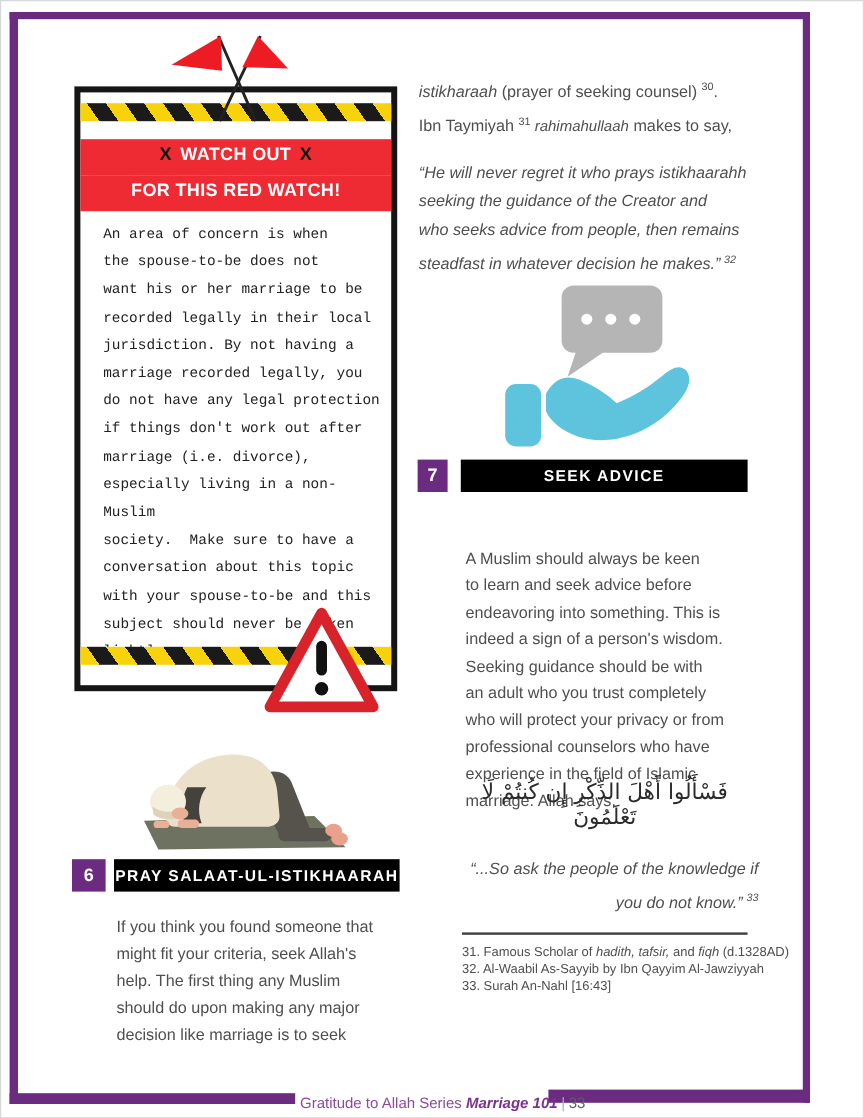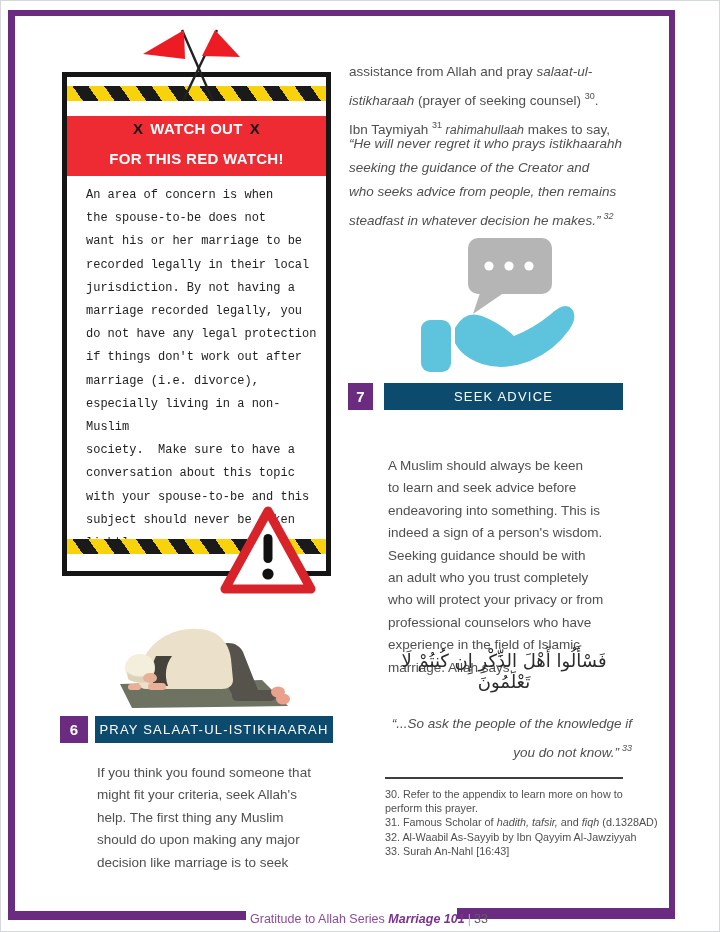--- a/index.html
+++ b/index.html
@@ -39,21 +39,21 @@
   .rt-para{left:349px;top:60px;width:292px;font-size:13.5px;line-height:24px;color:#4f4f4f;}
   .rt-quote{left:349px;top:132px;width:292px;font-size:13.5px;line-height:24px;
      color:#4f4f4f;font-style:italic;}
   .ital{font-style:italic;}
   sup{font-size:9px;color:#4f4f4f;}
   .rahim{font-style:italic;font-size:12.5px;}
 
   
   .numbox{background:#6b2b81;color:#fff;font-weight:bold;font-size:15px;
      text-align:center;line-height:27px;height:27px;}
-  .secbar{background:#0c4a6e;color:#fff;font-weight:normal;font-size:13px;height:27px;
+  .secbar{background:#000000;color:#fff;font-weight:bold;font-size:13px;height:27px;
      line-height:27px;text-align:center;letter-spacing:1.2px;}
   .s6num{left:60px;top:716px;width:28px;}
   .s6bar{left:95px;top:716px;width:238px;}
   .s6body{left:97px;top:762px;width:245px;}
   .s7num{left:348px;top:383px;width:25px;}
   .s7bar{left:384px;top:383px;width:239px;}
   .s7body{left:388px;top:425px;width:252px;margin-top:30px;}
 
   .arabic{left:385px;top:650px;width:238px;text-align:center;direction:rtl;
      font-family:"DejaVu Sans",sans-serif;font-size:18px;color:#2b2b2b;}
@@ -129,21 +129,20 @@
 
   <div class="abs numbox s6num">6</div>
   <div class="abs secbar s6bar">PRAY SALAAT-UL-ISTIKHAARAH</div>
   <div class="abs body-txt s6body">If you think you found someone that
 might fit your criteria, seek Allah's
 help. The first thing any Muslim
 should do upon making any major
 decision like marriage is to seek</div>
 
   <div class="abs rt-para">
-    <div><span>assistance from Allah and pray </span><span class="ital">salaat-ul-</span></div>
     <div><span class="ital">istikharaah</span><span> (prayer of seeking counsel) </span><sup>30</sup><span>.</span></div>
     <div><span>Ibn Taymiyah </span><sup>31</sup><span class="rahim"> rahimahullaah</span><span> makes to say,</span></div>
   </div>
   <div class="abs rt-quote"><span class="preline">“He will never regret it who prays istikhaarahh
 seeking the guidance of the Creator and
 who seeks advice from people, then remains
 steadfast in whatever decision he makes.”</span><sup style="margin-left:3px;">32</sup></div>
 
   <svg class="abs" style="left:415px;top:232px;" width="170" height="142" viewBox="0 0 170 142">
     <g>
@@ -172,22 +171,20 @@
 experience in the field of Islamic
 marriage. Allah says,</div>
 
   <div class="abs arabic">فَسْأَلُوا أَهْلَ الذِّكْرِ إِن كُنتُمْ لَا تَعْلَمُونَ</div>
 
   <div class="abs quote33"><span class="preline">“...So ask the people of the knowledge if
 you do not know.”</span><sup style="margin-left:3px;">33</sup></div>
 
   <div class="abs divider"></div>
   <div class="abs footnotes">
-    <div class="fn-wrap">30. Refer to the appendix to learn more on how to
-perform this prayer.</div>
     <div class="fn"><span>31. Famous Scholar of </span><span class="ital">hadith, tafsir,</span><span> and </span><span class="ital">fiqh</span><span> (d.1328AD)</span></div>
     <div class="fn">32. Al-Waabil As-Sayyib by Ibn Qayyim Al-Jawziyyah</div>
     <div class="fn">33. Surah An-Nahl [16:43]</div>
   </div>
 
   <div class="abs footer-text"><span>Gratitude to Allah Series</span><span class="book"> Marriage 101</span><span class="pipe">|</span><span class="pg">33</span></div>
 
 </div>
 
 </body></html>

